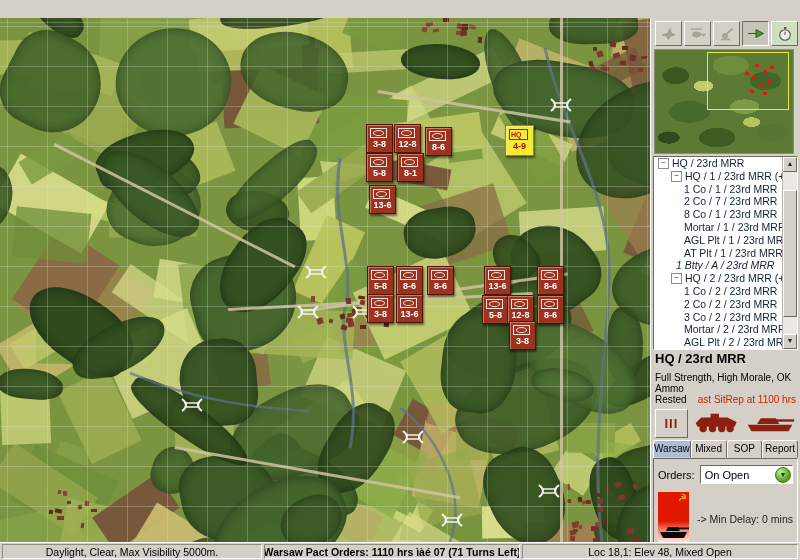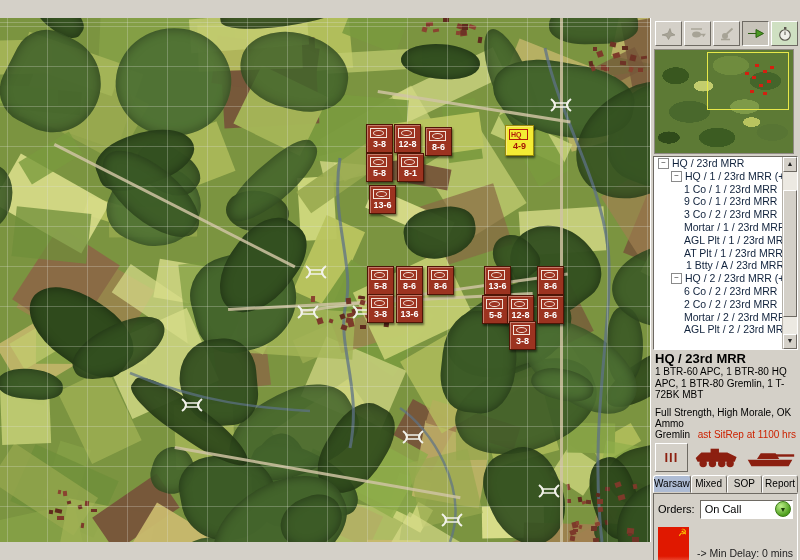--- a/index.html
+++ b/index.html
@@ -541,67 +541,69 @@
               <span>HQ / 23rd MRR</span>
             </div>
             <div class="trow" style="padding-left: 17px;">
               <span class="texp">−</span>
               <span>HQ / 1 / 23rd MRR (+)</span>
             </div>
             <div class="trow" style="padding-left: 30px;">
               <span>1 Co / 1 / 23rd MRR</span>
             </div>
             <div class="trow" style="padding-left: 30px;">
-              <span>9 Co / 1 / 23rd MRR</span>
-            </div>
-            <div class="trow" style="padding-left: 30px;">
-              <span>3 Co / 2 / 23rd MRR</span>
+              <span>2 Co / 7 / 23rd MRR</span>
+            </div>
+            <div class="trow" style="padding-left: 30px;">
+              <span>8 Co / 1 / 23rd MRR</span>
             </div>
             <div class="trow" style="padding-left: 30px;">
               <span>Mortar / 1 / 23rd MRR</span>
             </div>
             <div class="trow" style="padding-left: 30px;">
               <span>AGL Plt / 1 / 23rd MRR</span>
             </div>
             <div class="trow" style="padding-left: 30px;">
               <span>AT Plt / 1 / 23rd MRR</span>
             </div>
-            <div class="trow" style="padding-left: 32px;">
+            <div class="trow" style="padding-left: 22px; font-style: italic;">
               <span>1 Btty / A / 23rd MRR</span>
             </div>
             <div class="trow" style="padding-left: 17px;">
               <span class="texp">−</span>
               <span>HQ / 2 / 23rd MRR (+)</span>
             </div>
             <div class="trow" style="padding-left: 30px;">
-              <span>6 Co / 2 / 23rd MRR</span>
+              <span>1 Co / 2 / 23rd MRR</span>
             </div>
             <div class="trow" style="padding-left: 30px;">
               <span>2 Co / 2 / 23rd MRR</span>
+            </div>
+            <div class="trow" style="padding-left: 30px;">
+              <span>3 Co / 2 / 23rd MRR</span>
             </div>
             <div class="trow" style="padding-left: 30px;">
               <span>Mortar / 2 / 23rd MRR</span>
             </div>
             <div class="trow" style="padding-left: 30px;">
               <span>AGL Plt / 2 / 23rd MRR</span>
             </div>
           </div>
         <div class="vscroll">
           <div class="varrow">▲</div>
           <div class="vthumb"></div>
           <div class="varrow" style="margin-top:auto;">▼</div>
         </div>
       </div>
 
       <div class="info">
         <div class="title">HQ / 23rd MRR</div>
-        <div class="comp">1 BTR-60 APC, 1 BTR-80 HQ APC, 1 BTR-80 Gremlin, 1 T-72BK MBT</div>
         <div class="statusline">Full Strength, High Morale, OK Ammo</div>
         <div class="statusrow">
-          <span>Gremlin</span>
+          <span>Rested</span>
           <span class="redtxt">ast SitRep at 1100 hrs</span>
         </div>
         <div class="iconrow">
           <div class="cbtn">III</div>
           <svg class="sil" width="52" height="24" viewBox="0 0 52 24">
             <path d="M4,12 L10,6 L38,6 L48,11 L46,16 L6,16 Z" fill="#8c1f10"></path>
             <circle cx="12" cy="18" r="4" fill="#8c1f10"></circle>
               <circle cx="22" cy="18" r="4" fill="#8c1f10"></circle>
               <circle cx="32" cy="18" r="4" fill="#8c1f10"></circle>
               <circle cx="41" cy="18" r="4" fill="#8c1f10"></circle>
@@ -619,21 +621,21 @@
           <div class="tab sel">Warsaw</div>
           <div class="tab">Mixed</div>
           <div class="tab">SOP</div>
           <div class="tab">Report</div>
         </div>
 
       <div class="opanel">
         <div class="orow">
           <span>Orders:</span>
           <span class="combo">
-            <span>On Call</span>
+            <span>On Open</span>
             <span class="gbtn">▼</span>
           </span>
         </div>
         <div class="delayrow">
           <div class="flag">
             <span class="hs">☭</span>
             <svg width="31" height="53" viewBox="0 0 31 53" style="position:absolute;left:0;top:0;">
               <path d="M2,40 H29 L26,46 H5 Z" fill="#0a0a0a"></path>
               <path d="M8,39 L10,35 H20 L22,39 Z" fill="#0a0a0a"></path>
               <rect x="20" y="35.5" width="11" height="1.8" fill="#0a0a0a"></rect>
@@ -642,14 +644,19 @@
           <div class="delaytxt">
             <span>-&gt;</span>
             <span>Min Delay: 0 mins</span>
           </div>
         </div>
       </div>
 
     </div>
   </div>
 
+  <div class="statusbar">
+    <div class="spanel sp1">Daylight, Clear, Max Visibility 5000m.</div>
+    <div class="spanel sp2">Warsaw Pact Orders: 1110 hrs ìàé 07 (71 Turns Left)</div>
+    <div class="spanel sp3">Loc 18,1: Elev 48, Mixed Open</div>
+  </div>
 
 </div>
 
 </body></html>

